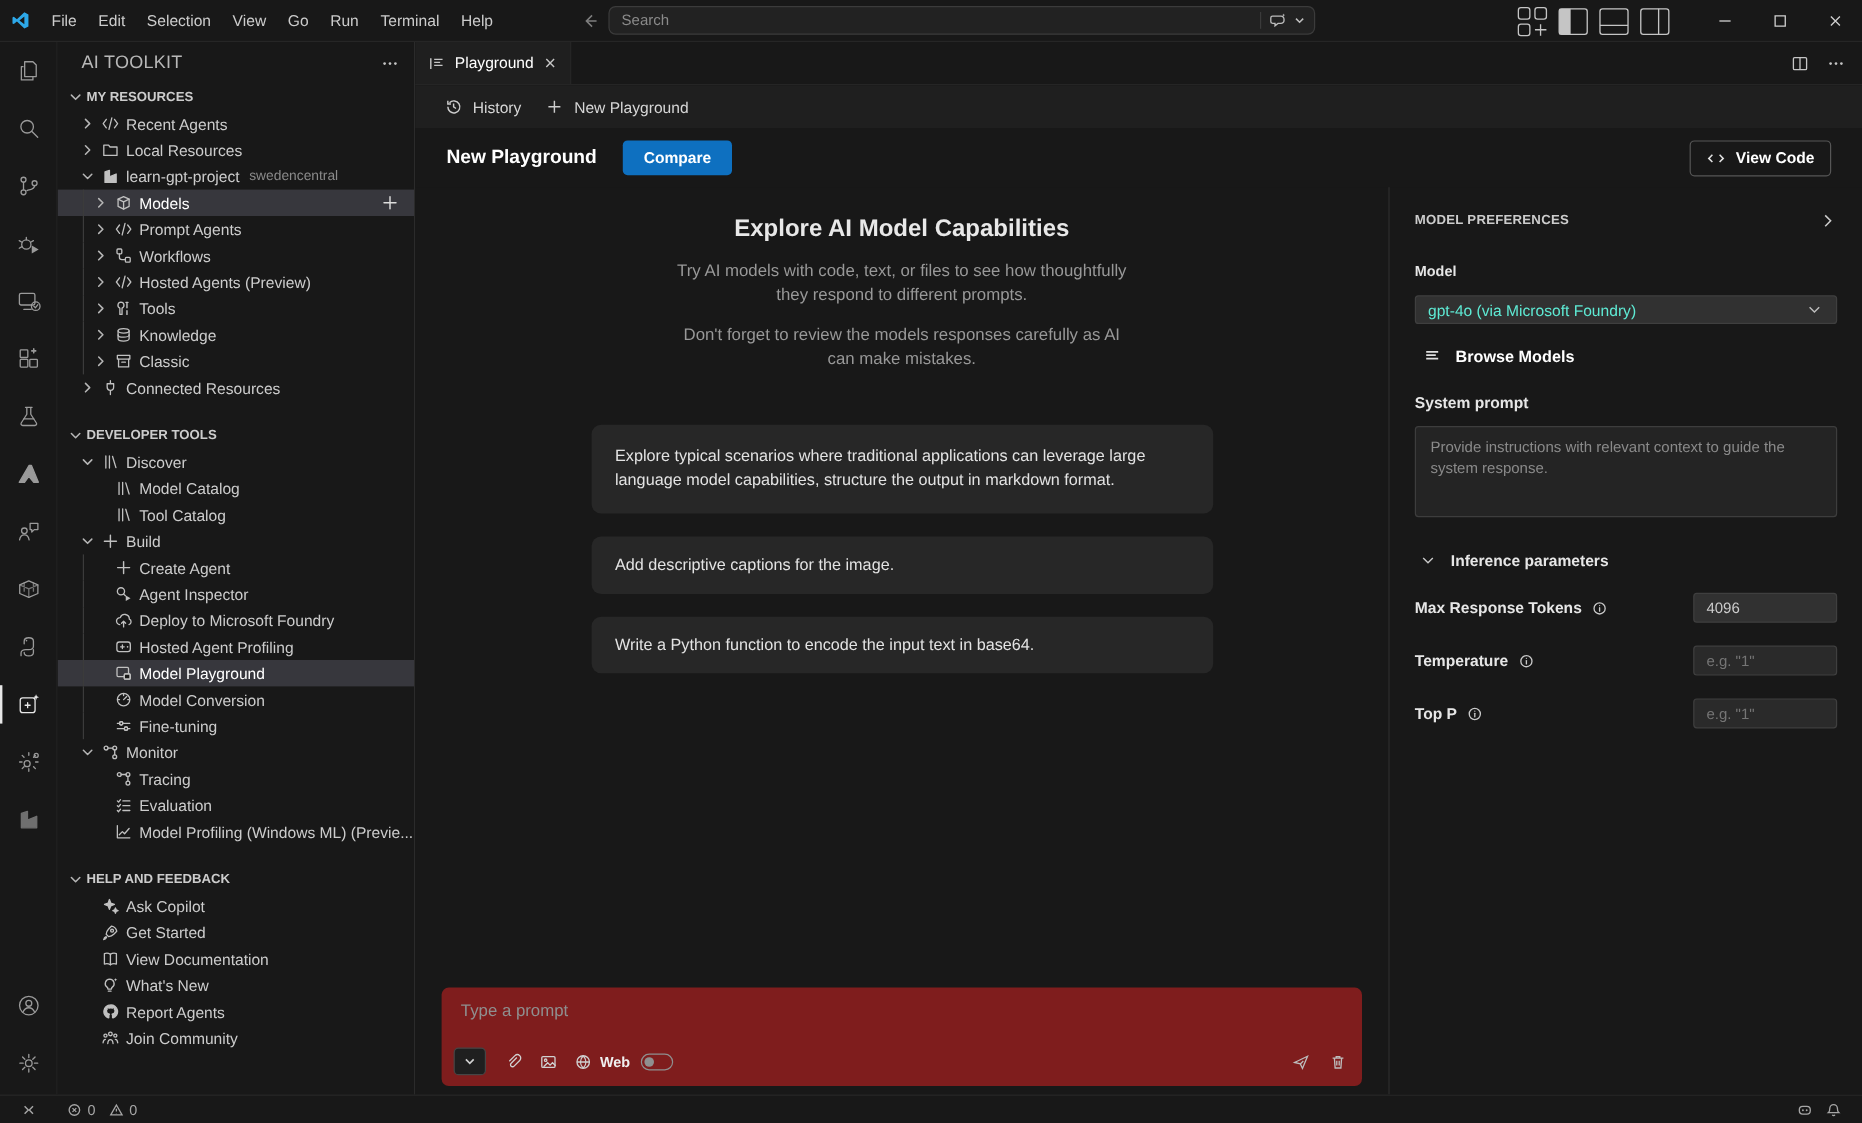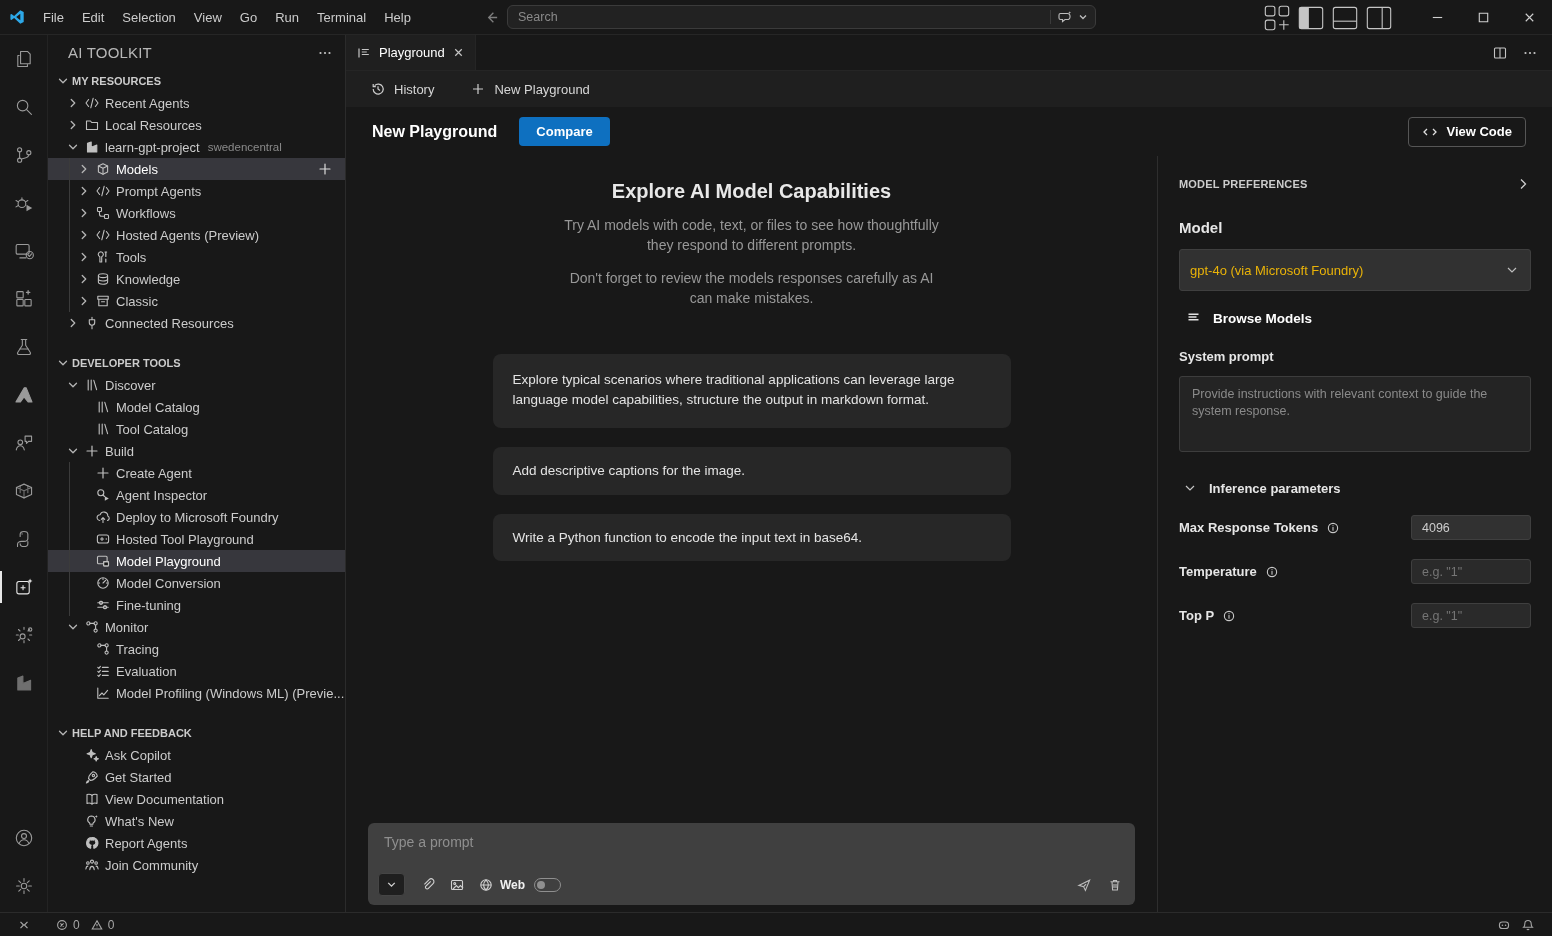--- a/index.html
+++ b/index.html
@@ -58,21 +58,21 @@
   
   .editor { flex:1; display:flex; flex-direction:column; background:#181818; min-width:0; }
   .tabbar { height:36px; background:#181818; display:flex; align-items:stretch; border-bottom:1px solid #252525; }
   .tab { width:130px; background:#1f1f1f; display:flex; align-items:center; gap:7px; padding:0 10px; border-right:1px solid #252525; color:#ffffff; }
   .tab .ticon { color:#c5c5c5; }
   .tab .close { margin-left:auto; color:#c5c5c5; }
   .tab .close svg { width:13px; height:13px; }
   .tabbar .spacer { flex:1; }
   .tab-actions { display:flex; align-items:center; gap:14px; padding-right:14px; color:#c5c5c5; }
 
-  .wv-toolbar { height:36px; background:#1f1f1f; display:flex; align-items:center; padding-left:24px; gap:36px; color:#d6d6d6; }
+  .wv-toolbar { height:36px; background:#1f1f1f; display:flex; align-items:center; padding-left:24px; gap:20px; color:#d6d6d6; }
   .wv-btn { display:flex; align-items:center; gap:8px; }
   .wv-btn .ic { color:#cdcdcd; }
 
   .pg-header { height:49px; display:flex; align-items:center; padding:0 26px; background:#181818; }
   .pg-title { font-size:16px; font-weight:bold; color:#ffffff; }
   .btn-primary { margin-left:22px; background:#0e70c0; color:#ffffff; font-weight:bold; font-size:13px; border:none; border-radius:4px; padding:7px 17px; font-family:inherit; }
   .pg-header .spacer { flex:1; }
   .btn-outline { display:flex; align-items:center; gap:8px; background:transparent; color:#ffffff; font-weight:bold; font-size:13px; border:1px solid #565656; border-radius:4px; padding:6px 13px; font-family:inherit; }
   .btn-outline .ic { color:#e0e0e0; }
 
@@ -81,39 +81,39 @@
   .intro { text-align:center; margin-top:24px; }
   .intro h1 { font-size:20px; font-weight:bold; color:#e8e8e8; }
   .intro p { font-size:14px; line-height:20px; color:#989898; margin:12px auto 0; }
   .intro p.p1 { max-width:400px; }
   .intro p.p2 { max-width:370px; margin-top:13px; }
   .cards { width:518px; margin:46px auto 0; display:flex; flex-direction:column; gap:19px; }
   .card { background:#272727; border-radius:8px; padding:14px 20px; color:#e3e3e3; font-size:13.5px; line-height:19.5px; }
   .card.tall { padding:16px 20px 19px; }
   .main-spacer { flex:1; }
 
-  .prompt-box { margin:0 22px 7px; height:82px; background:#404040; border-radius:6px; display:flex; flex-direction:column; }
+  .prompt-box { margin:0 22px 7px; height:82px; background:#7f1d1d; border-radius:6px; display:flex; flex-direction:column; }
   .prompt-text { padding:11px 16px 0; color:#8f8f8f; font-size:14px; flex:1; }
   .prompt-bar { display:flex; align-items:center; padding:0 12px 9px 10px; gap:13px; color:#d0d0d0; }
   .dd-btn { width:27px; height:23px; background:#1f1f1f; border:1px solid #454545; border-radius:4px; display:flex; align-items:center; justify-content:center; color:#cfcfcf; margin-right:2px; }
   .dd-btn svg { width:13px; height:13px; }
   .web-label { color:#f0f0f0; font-weight:bold; font-size:12px; margin-left:-7px; }
   .toggle { width:27px; height:14px; border:1px solid #8f8f8f; border-radius:8px; position:relative; margin-left:-4px; }
   .toggle .knob { position:absolute; left:2px; top:2px; width:8px; height:8px; border-radius:50%; background:#8f8f8f; }
   .prompt-bar .spacer { flex:1; }
   .prompt-bar .right { display:flex; gap:15px; color:#bdbdbd; }
 
   
   .right-panel { width:395px; border-left:1px solid #2e2e2e; padding:20px 21px 0; background:#181818; overflow:hidden; }
   .rp-header { display:flex; align-items:center; }
   .rp-title { font-size:11px; font-weight:bold; color:#cccccc; letter-spacing:.2px; }
   .rp-header .spacer { flex:1; }
   .rp-header .ic { color:#cccccc; }
-  .rp-label { margin-top:27px; font-size:15px; font-weight:bold; color:#e6e6e6; }
-  .rp-select { margin-top:13px; height:42px; background:#313131; border:1px solid #3f3f3f; border-radius:3px; display:flex; align-items:center; padding:0 10px; color:#eab308; }
+  .rp-label { margin-top:27px; font-size:12px; font-weight:bold; color:#e6e6e6; }
+  .rp-select { margin-top:13px; height:24px; background:#313131; border:1px solid #3f3f3f; border-radius:3px; display:flex; align-items:center; padding:0 10px; color:#5eead4; }
   .rp-select .spacer { flex:1; }
   .rp-select .ic { color:#bdbdbd; }
   .browse-row { margin-top:19px; display:flex; align-items:center; gap:11px; padding-left:7px; color:#ffffff; font-weight:bold; font-size:13.5px; }
   .browse-row .ic { color:#e0e0e0; }
   .sys-label { margin-top:23px; font-size:13px; font-weight:bold; color:#e6e6e6; }
   .rp-textarea { margin-top:12px; height:76px; background:#242424; border:1px solid #3d3d3d; border-radius:3px; padding:9px 12px; color:#8a8a8a; font-size:12.5px; line-height:17px; }
   .inf-header { margin-top:28px; display:flex; align-items:center; gap:11px; color:#e6e6e6; font-weight:bold; font-size:13px; padding-left:3px; }
   .inf-header .ic { color:#c5c5c5; }
   .param-row { margin-top:19px; display:flex; align-items:center; }
   .param-label { display:flex; align-items:center; gap:8px; font-size:13px; font-weight:bold; color:#e6e6e6; }
@@ -603,21 +603,21 @@
         </div>
         <div class="trow guide" style="padding-left:27px">
           <span class="chev ic"></span>
           <span class="ticon ic">
             <svg viewBox="0 0 16 16" fill="none" stroke="currentColor" stroke-width="1.1" stroke-linecap="round" stroke-linejoin="round">
               <rect x="2.4" y="4" width="11.2" height="8" rx="2"></rect>
               <path d="M5.5 8h3M7 6.5v3"></path>
               <circle cx="11.3" cy="8" r=".7" fill="currentColor" stroke="none"></circle>
             </svg>
           </span>
-          <span>Hosted Tool Playground</span>
+          <span>Hosted Agent Profiling</span>
         </div>
         <div class="trow selected guide" style="padding-left:27px">
           <span class="chev ic"></span>
           <span class="ticon ic">
             <svg viewBox="0 0 16 16" fill="none" stroke="currentColor" stroke-width="1.1" stroke-linecap="round" stroke-linejoin="round">
               <rect x="2.5" y="3.2" width="9.6" height="7.6" rx="1"></rect>
               <rect x="8.6" y="8.6" width="4.9" height="4.4" rx=".8" fill="#181818"></rect>
               <rect x="8.6" y="8.6" width="4.9" height="4.4" rx=".8"></rect>
             </svg>
           </span>

